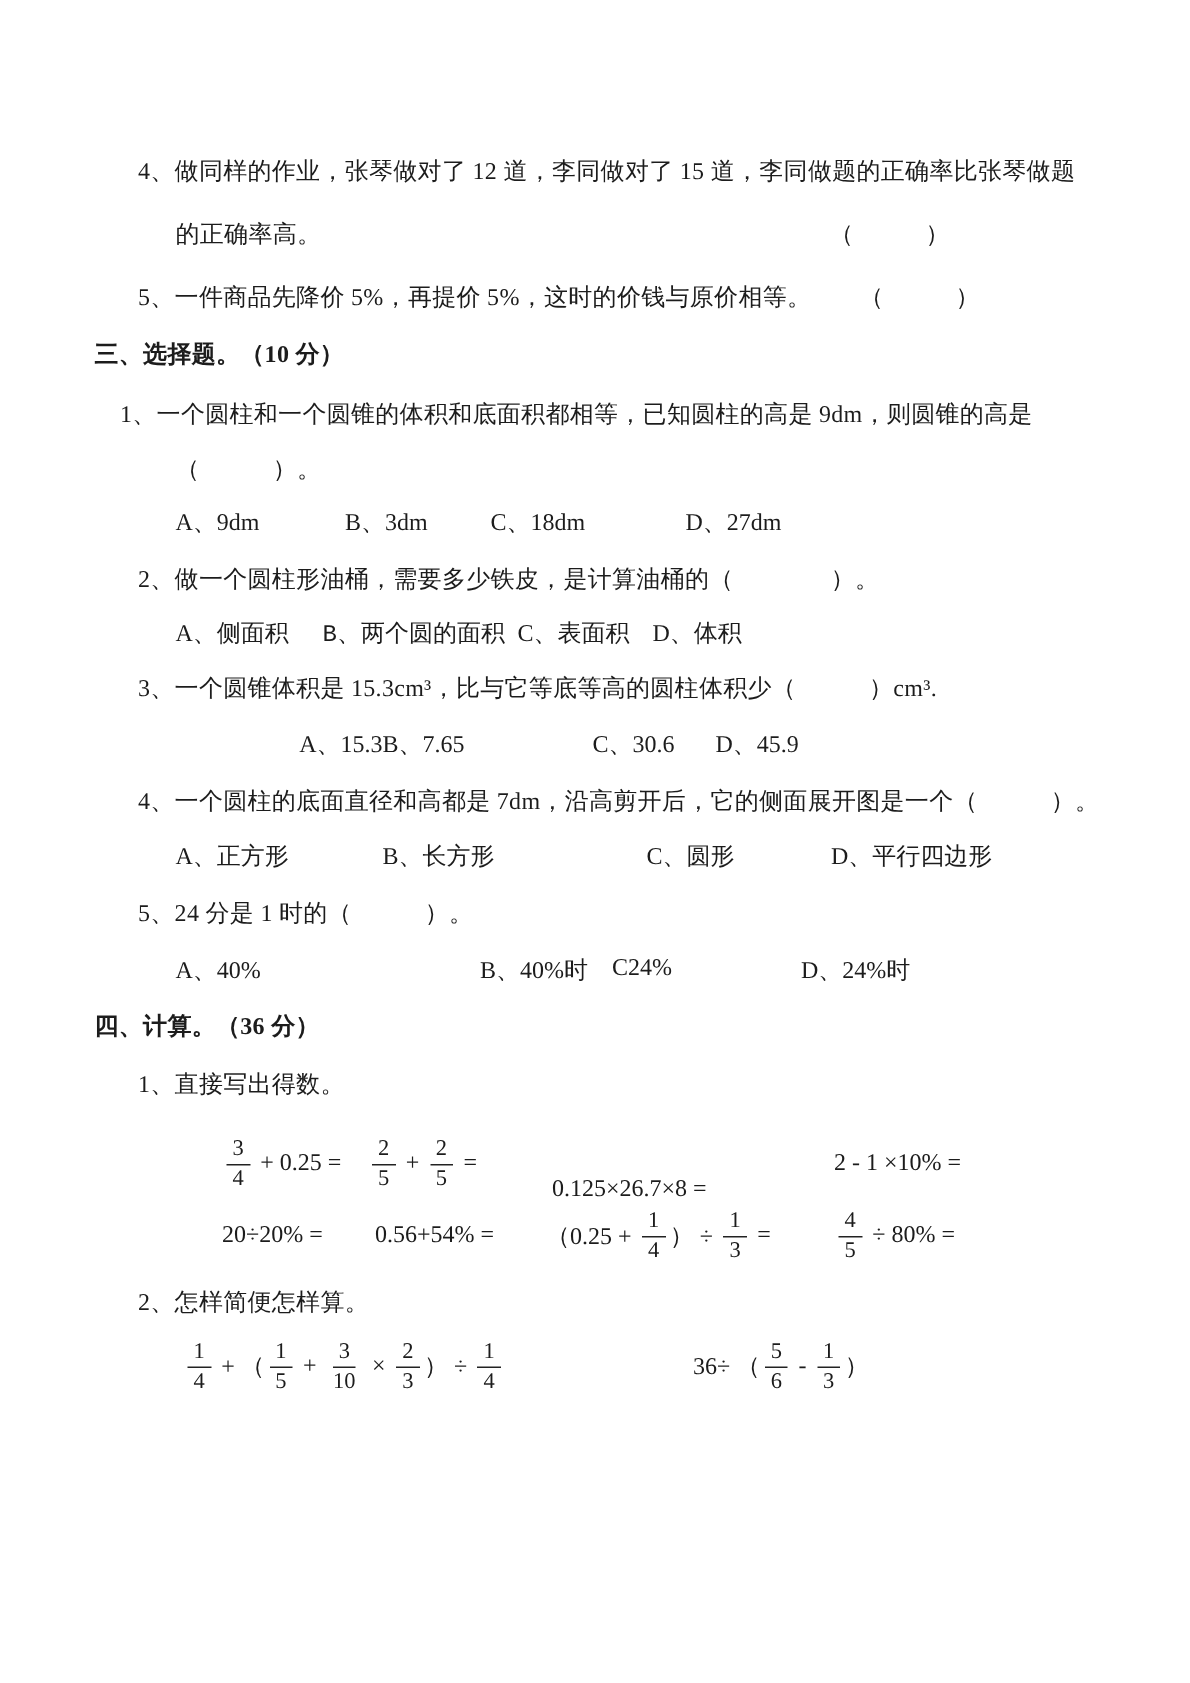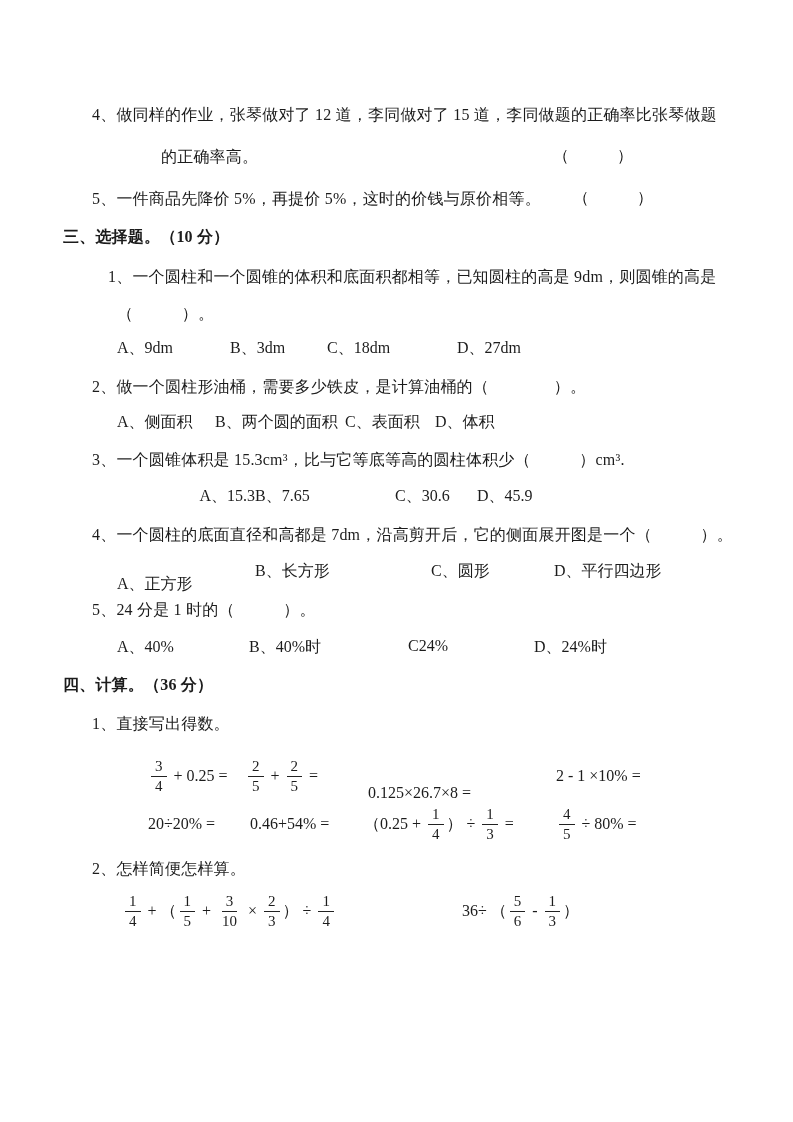--- a/index.html
+++ b/index.html
@@ -40,79 +40,79 @@
     margin:0 3px;
   }
   .frac .num{border-bottom:1.4px solid #222;padding:0 4px 1px 4px;display:block;}
   .frac .den{padding:1px 4px 0 4px;display:block;}
 </style>
 </head>
 <body>
 
 <div class="line" style="left:92px;top:104px;">4、做同样的作业，张琴做对了 12 道，李同做对了 15 道，李同做题的正确率比张琴做题</div>
 
-<div class="line" style="left:117px;top:146px;margin-left:44px;">的正确率高。</div>
+<div class="line" style="left:117px;top:146px;">的正确率高。</div>
 <div class="bracket" style="left:553px;top:146px;">（　　　）</div>
 
 <div class="line" style="left:92px;top:188px;">5、一件商品先降价 5%，再提价 5%，这时的价钱与原价相等。</div>
 <div class="bracket" style="left:573px;top:188px;">（　　　）</div>
 
 <div class="line heading" style="left:63px;top:226px;">三、选择题。（10 分）</div>
 
-<div class="line" style="left:108px;top:266px;">1、一个圆柱和一个圆锥的体积和底面积都相等，已知圆柱的高是 9dm，则圆锥的高是</div>
+<div class="line" style="left:80px;top:266px;">1、一个圆柱和一个圆锥的体积和底面积都相等，已知圆柱的高是 9dm，则圆锥的高是</div>
 <div class="line" style="left:117px;top:303px;">（　　　）。</div>
 <div class="opts" style="left:117px;top:338px;">
   <span class="opt" style="width:113px;">A、9dm</span>
   <span class="opt" style="width:97px;">B、3dm</span>
   <span class="opt" style="width:130px;">C、18dm</span>
   <span class="opt">D、27dm</span>
 </div>
 
 <div class="line" style="left:92px;top:376px;">2、做一个圆柱形油桶，需要多少铁皮，是计算油桶的（　　　　）。</div>
 <div class="opts" style="left:117px;top:412px;">
   <span class="opt" style="width:98px;">A、侧面积</span>
-  <span class="opt" style="width:130px;">B、两个圆的面积</span>
+  <span class="opt" style="width:130px;font-family:Liberation Mono, monospace;">B、两个圆的面积</span>
   <span class="opt" style="width:90px;">C、表面积</span>
   <span class="opt">D、体积</span>
 </div>
 
 <div class="line" style="left:92px;top:449px;">3、一个圆锥体积是 15.3cm³，比与它等底等高的圆柱体积少（　　　）cm³.</div>
 <div class="opts" style="left:117px;top:486px;">
   <span class="opt" style="width:138px;text-align:right;">A、15.3</span>
   <span class="opt" style="width:140px;">B、7.65</span>
   <span class="opt" style="width:82px;">C、30.6</span>
   <span class="opt">D、45.9</span>
 </div>
 
 <div class="line" style="left:92px;top:524px;">4、一个圆柱的底面直径和高都是 7dm，沿高剪开后，它的侧面展开图是一个（　　　）。</div>
 <div class="opts" style="left:117px;top:561px;">
-  <span class="opt" style="width:138px;margin-top:13px;">A、正方形</span>
+  <span class="opt" style="width:138px;">A、正方形</span>
   <span class="opt" style="width:162px;">B、长方形</span>
   <span class="opt" style="width:123px;margin-left:14px;">C、圆形</span>
   <span class="opt">D、平行四边形</span>
 </div>
 
 <div class="line" style="left:92px;top:599px;">5、24 分是 1 时的（　　　）。</div>
 <div class="opts" style="left:117px;top:637px;gap:16px;">
   <span class="opt" style="width:116px;">A、40%</span>
-  <span class="opt" style="width:143px;">B、40%时</span>
+  <span class="opt" style="width:143px;text-align:right;">B、40%时</span>
   <span class="opt" style="width:110px;">C24%</span>
   <span class="opt">D、24%时</span>
 </div>
 
 <div class="line heading" style="left:63px;top:674px;text-align:right;">四、计算。（36 分）</div>
 
 <div class="line" style="left:92px;top:713px;">1、直接写出得数。</div>
 
 <span class="math" style="left:148px;top:748px;height:56px;"><span class="frac"><span class="num">3</span><span class="den">4</span></span> + 0.25 =</span>
 <span class="math" style="left:245px;top:748px;height:56px;"><span class="frac"><span class="num">2</span><span class="den">5</span></span> + <span class="frac"><span class="num">2</span><span class="den">5</span></span> =</span>
 <span class="math" style="left:368px;top:765px;height:56px;">0.125×26.7×8 =</span>
 <span class="math" style="left:556px;top:748px;height:56px;">2 - 1 ×10% =</span>
 
 <span class="math" style="left:148px;top:796px;height:56px;">20÷20% =</span>
-<span class="math" style="left:250px;top:796px;height:56px;">0.46+54% =</span>
+<span class="math" style="left:250px;top:796px;height:56px;">0.56+54% =</span>
 <span class="math" style="left:364px;top:796px;height:56px;">（0.25 + <span class="frac"><span class="num">1</span><span class="den">4</span></span>） ÷ <span class="frac"><span class="num">1</span><span class="den">3</span></span> =</span>
 <span class="math" style="left:556px;top:796px;height:56px;"><span class="frac"><span class="num">4</span><span class="den">5</span></span> ÷ 80% =</span>
 
 <div class="line" style="left:92px;top:858px;">2、怎样简便怎样算。</div>
 
 <span class="math" style="left:122px;top:882px;height:58px;"><span class="frac"><span class="num">1</span><span class="den">4</span></span> + （<span class="frac"><span class="num">1</span><span class="den">5</span></span> + <span class="frac"><span class="num">3</span><span class="den">10</span></span> × <span class="frac"><span class="num">2</span><span class="den">3</span></span>） ÷ <span class="frac"><span class="num">1</span><span class="den">4</span></span></span>
 <span class="math" style="left:462px;top:882px;height:58px;">36÷ （<span class="frac"><span class="num">5</span><span class="den">6</span></span> - <span class="frac"><span class="num">1</span><span class="den">3</span></span>）</span>
 
 </body></html>

